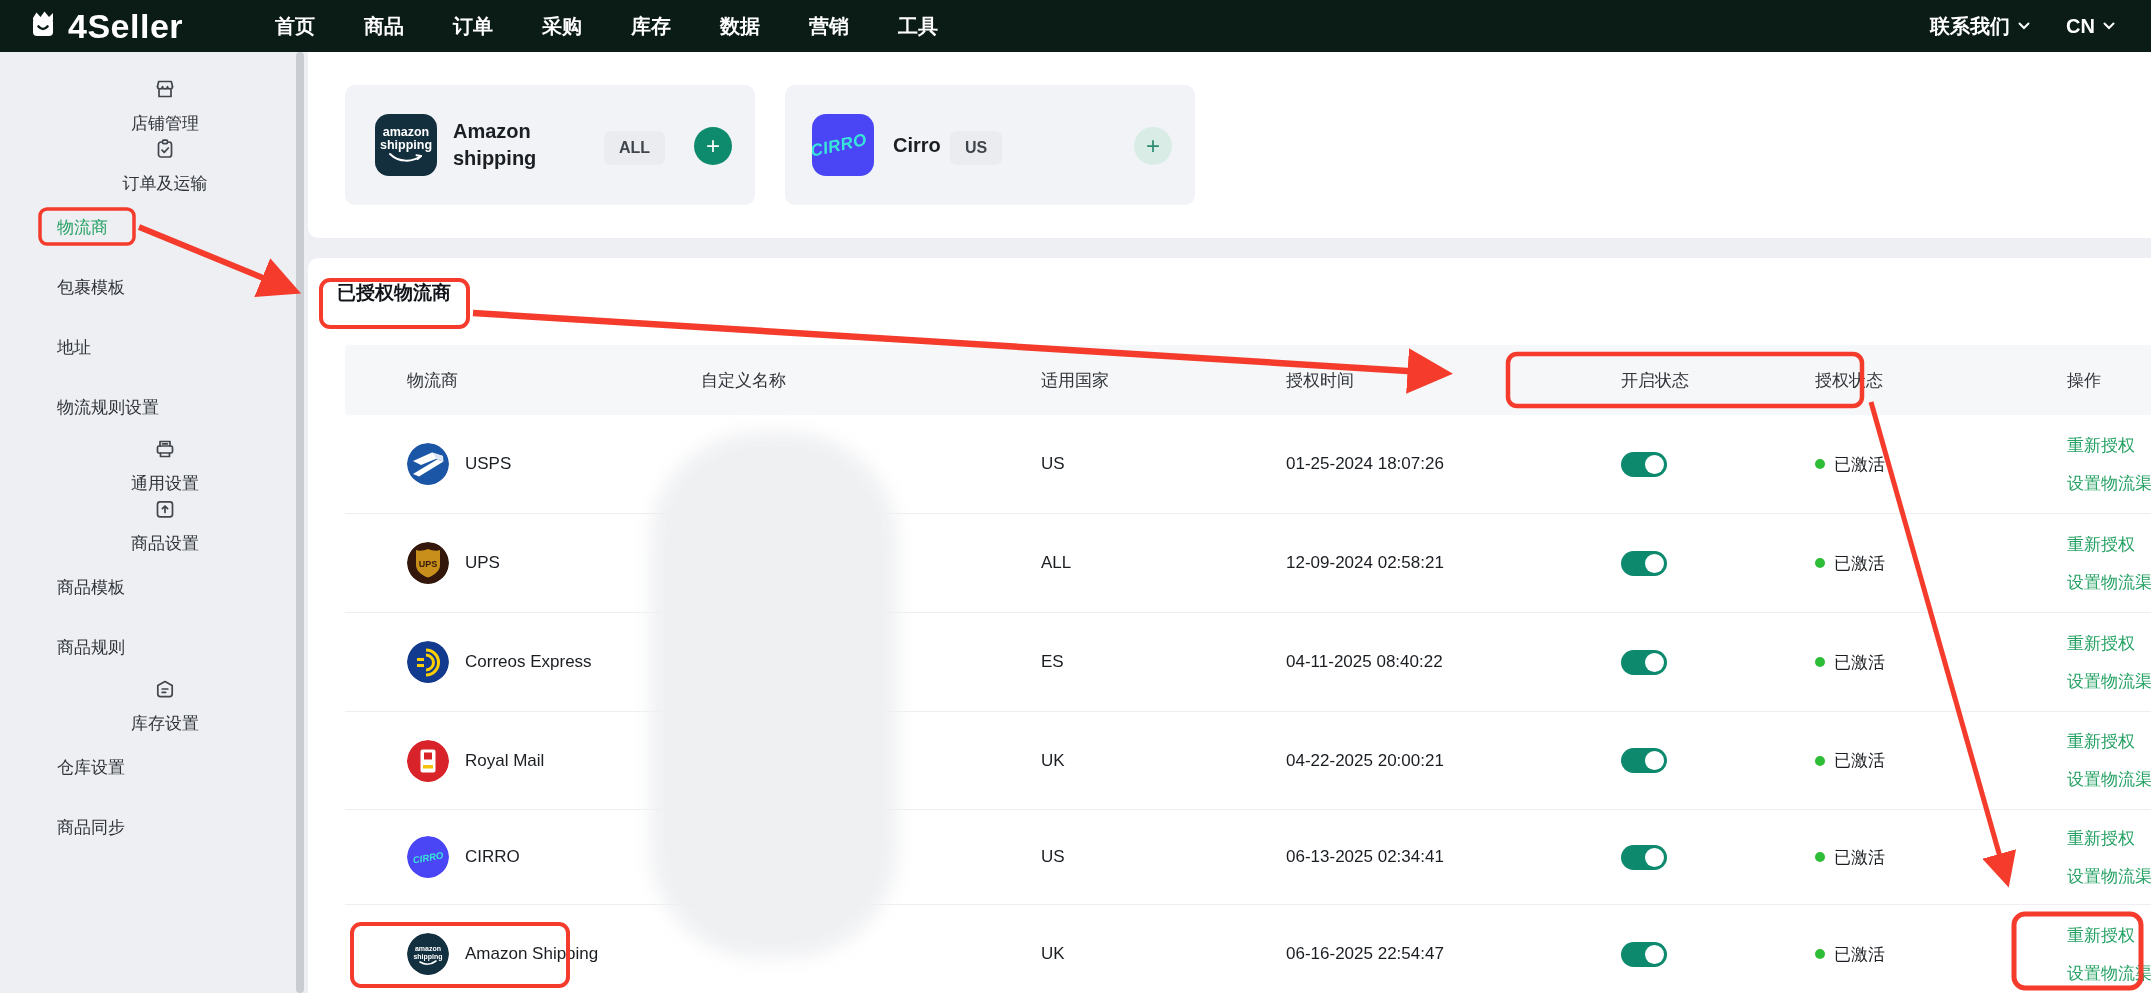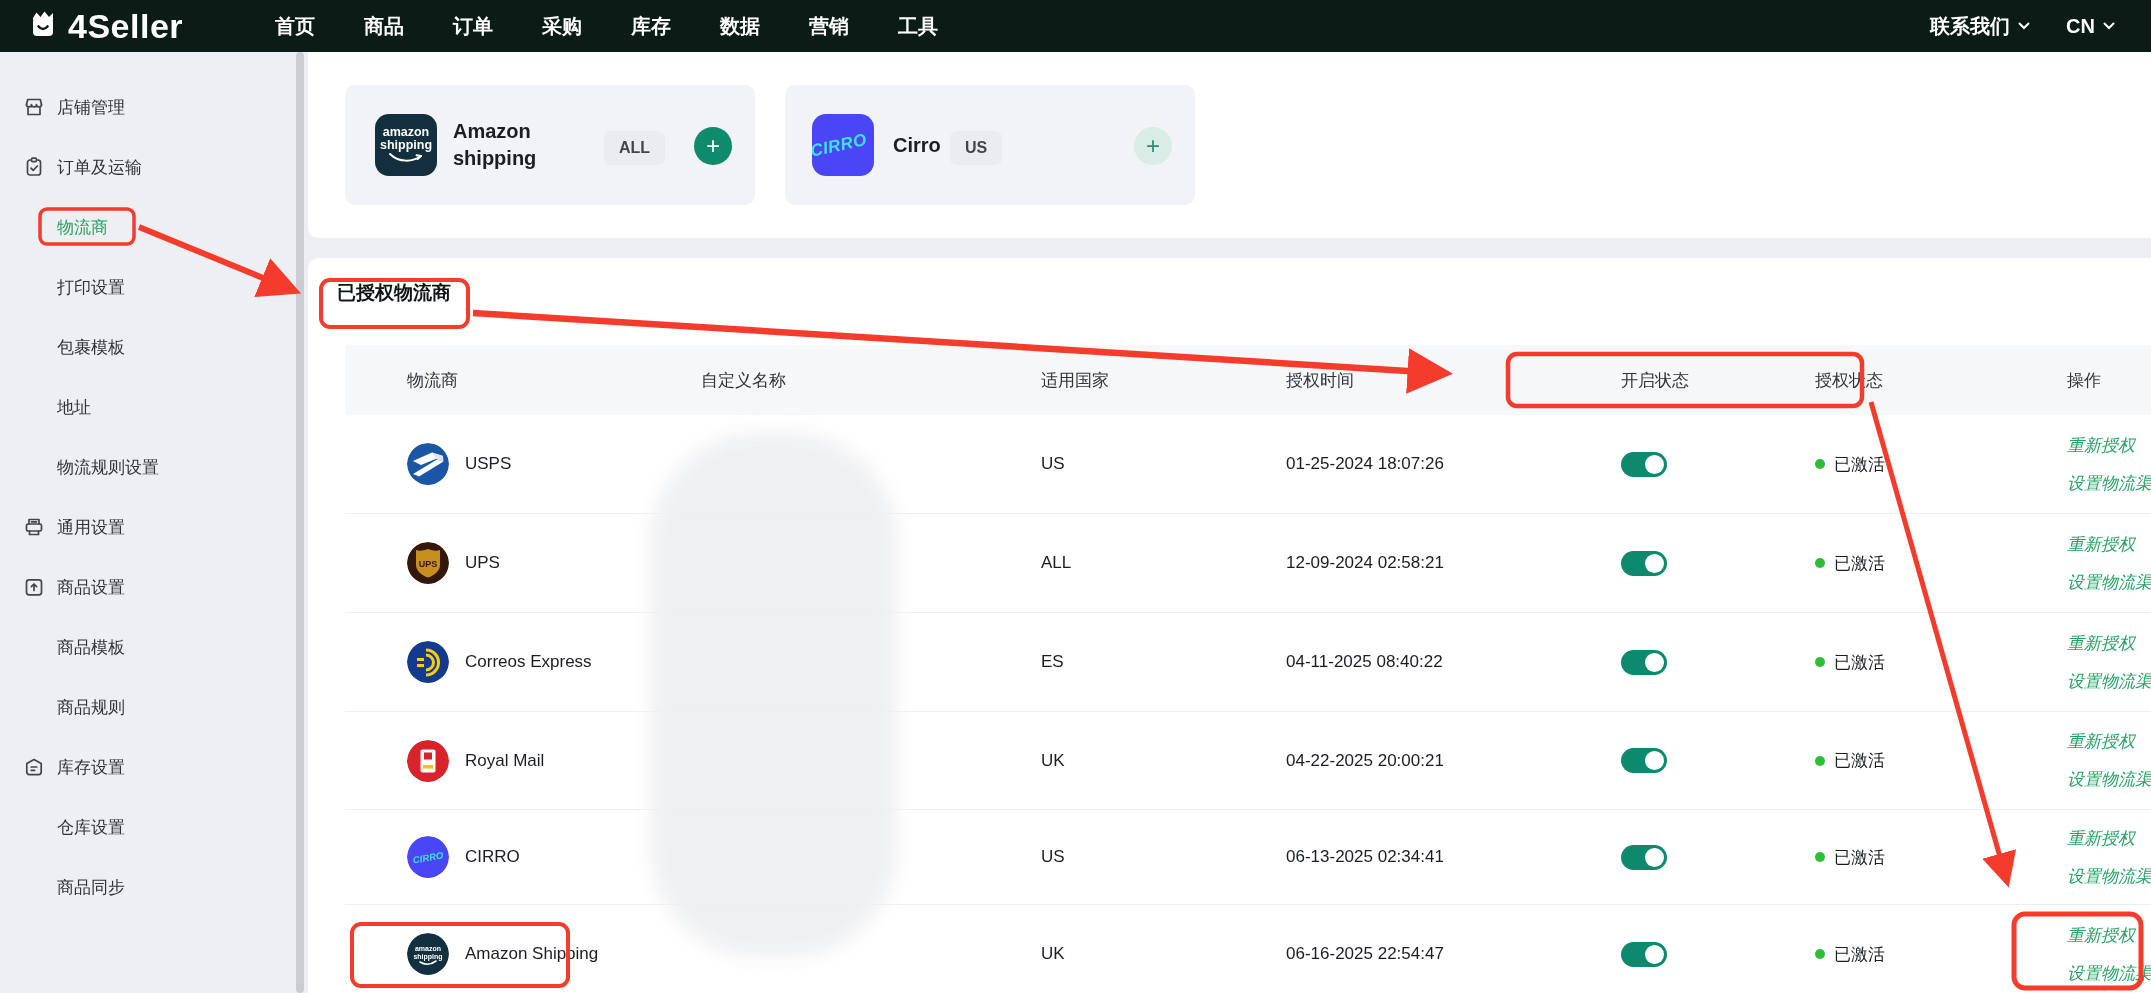--- a/index.html
+++ b/index.html
@@ -13,21 +13,21 @@
   .brand-name { color:#fff; font-size:34px; font-weight:700; letter-spacing:.5px; }
   .nav-menu { display:flex; gap:49px; margin-left:92px; }
   .nav-item { color:#fff; font-size:20px; font-weight:600; cursor:pointer; white-space:nowrap; }
   .nav-right { margin-left:auto; display:flex; align-items:center; gap:36px; padding-right:36px; }
   .nav-drop { display:flex; align-items:center; gap:8px; color:#fff; font-size:20px; font-weight:600; cursor:pointer; }
 
   
   .sidebar { position:absolute; top:52px; left:0; width:308px; bottom:0; background:#edeff2; overflow:hidden; z-index:10; }
   .side-list { position:absolute; top:25px; left:0; right:0; }
   .side-item { height:60px; display:flex; align-items:center; font-size:17px; color:#30343a; cursor:pointer; }
-  .side-item.lvl1 { padding-left:22px; gap:11px; }
+  .side-item.lvl1 { padding-left:22px; gap:11px;flex-direction:column; }
   .side-item.lvl2 { padding-left:57px; }
   .side-item.active { color:#25a164; font-weight:500; }
   .side-icon { width:24px; height:24px; flex:0 0 24px; display:flex; align-items:center; justify-content:center; }
   .side-scrollbar { position:absolute; top:0; right:4px; width:8px; height:100%; background:#c9cdd2; border-radius:4px; }
 
   
   .main { position:absolute; top:52px; left:308px; right:0; bottom:0; }
   .panel-top { position:absolute; top:0; left:0; right:0; height:186px; background:#fff; border-radius:0 0 0 10px; }
   .panel-bottom { position:absolute; top:206px; left:0; right:0; bottom:0; background:#fff; border-radius:10px 0 0 0; overflow:hidden; }
 
@@ -52,21 +52,21 @@
   .th { position:absolute; top:0; height:70px; display:flex; align-items:center; font-size:17px; font-weight:500; color:#303439; }
   .trow { position:absolute; left:37px; right:0; border-bottom:1px solid #edeff2; background:#fff; }
   .cell { position:absolute; top:0; height:100%; display:flex; align-items:center; font-size:17px; color:#1a1d22; }
   .prov { gap:16px; font-weight:500; }
   .logo-circle { width:42px; height:42px; border-radius:50%; overflow:hidden; flex:0 0 42px; }
   .toggle { width:46px; height:25px; border-radius:13px; background:#0d8a6e; position:relative; cursor:pointer; }
   .toggle::after { content:''; position:absolute; right:3px; top:3px; width:19px; height:19px; border-radius:50%; background:#fff; }
   .status { gap:9px; }
   .dot { width:10px; height:10px; border-radius:50%; background:#2dbd36; }
   .actions { flex-direction:column; align-items:flex-start; justify-content:center; gap:15px; display:flex; }
-  .action-link { color:#25a164; font-size:17px; font-weight:500; cursor:pointer; white-space:nowrap;font-style:italic; }
+  .action-link { color:#25a164; font-size:17px; font-weight:500; cursor:pointer; white-space:nowrap; }
 
   
   .blur-blob { position:absolute; left:342px; top:174px; width:248px; height:526px; background:#eff0f2; border-radius:110px; filter:blur(9px); z-index:5; opacity:.96; }
 
   
   .annot { position:absolute; inset:0; z-index:50; pointer-events:none; }
 
   
   .c1{left:62px;} .c2{left:356px;} .c3{left:696px;} .c4{left:941px;} .c5{left:1276px;} .c6{left:1470px;} .c7{left:1722px;}
 </style>
@@ -131,23 +131,20 @@
               <rect x="9.5" y="3.2" width="5" height="3.4" rx="1.2" fill="#edeff2"></rect>
               <path d="M9 13.2 l2.2 2.2 L15.3 11"></path>
             </svg>
           </span>
           <span>订单及运输</span>
         </div>
         <div class="side-item lvl2 active">
           <span>物流商</span>
         </div>
         <div class="side-item lvl2">
-          <span>打印设置</span>
-        </div>
-        <div class="side-item lvl2">
           <span>包裹模板</span>
         </div>
         <div class="side-item lvl2">
           <span>地址</span>
         </div>
         <div class="side-item lvl2">
           <span>物流规则设置</span>
         </div>
         <div class="side-item lvl1">
           <span class="side-icon">

